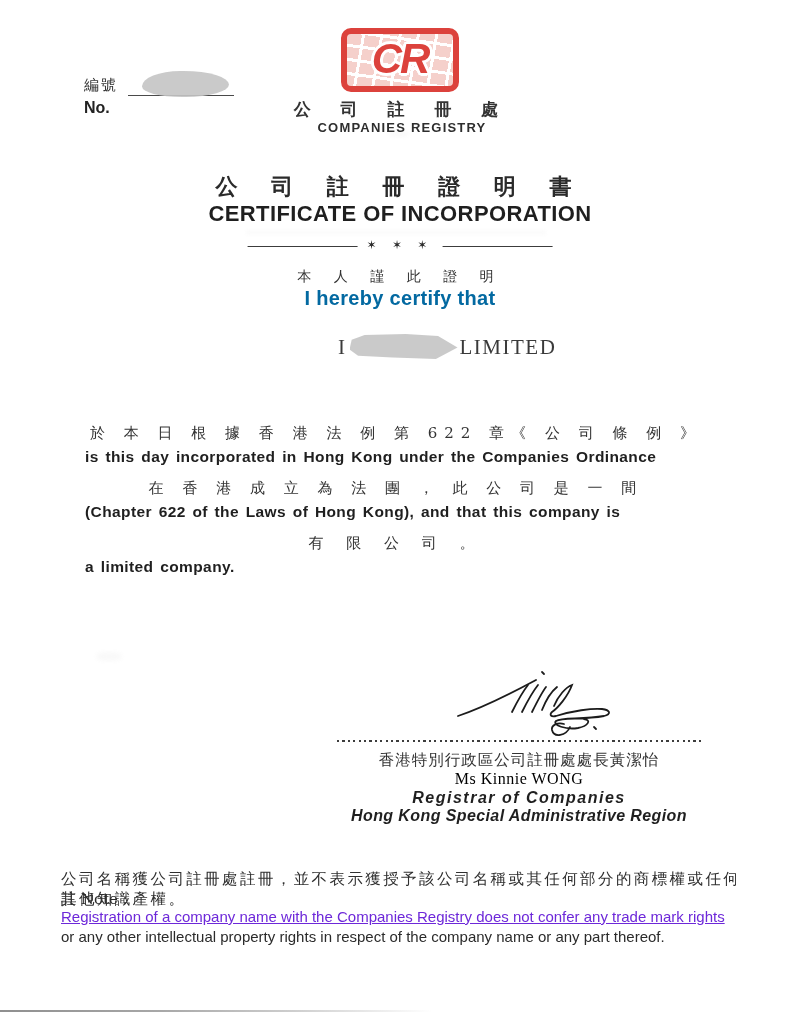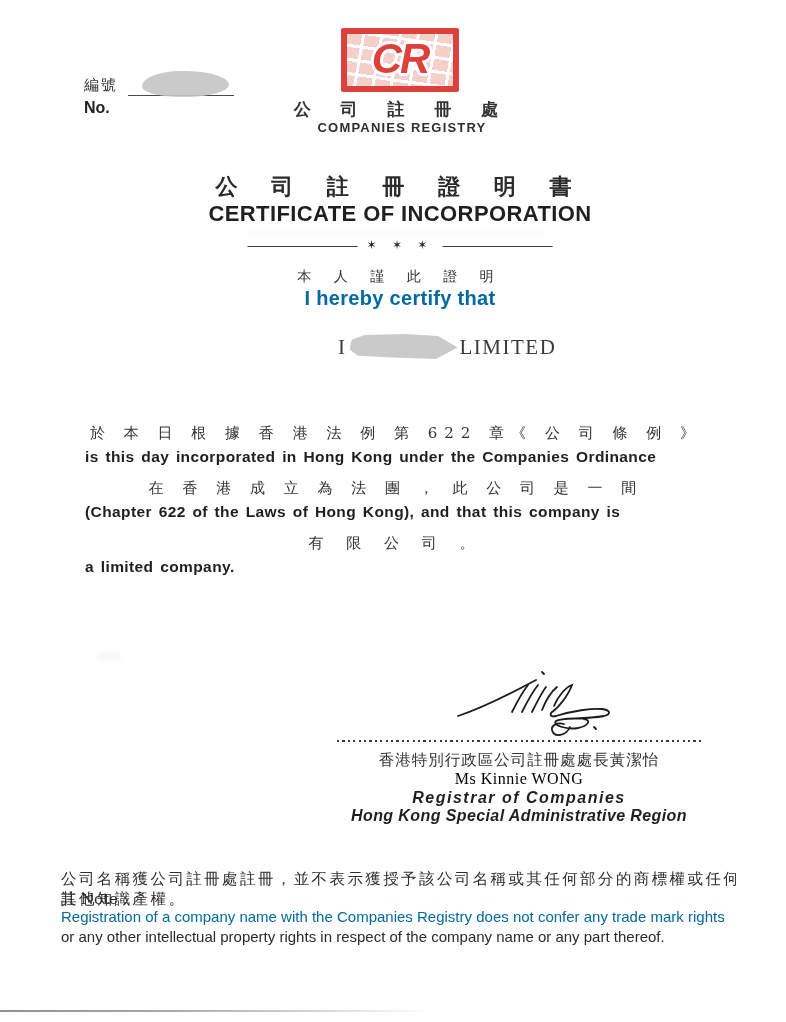--- a/index.html
+++ b/index.html
@@ -20,21 +20,21 @@
   .refno-redaction{
     left:142px;top:71px;width:87px;height:26px;
     background:#c5c5c5;opacity:.9;
     border-radius:46% 54% 52% 48% / 62% 55% 50% 42%;
     filter:blur(.4px);
   }
 
   
   .cr-logo{
     left:341px;top:28px;width:106px;height:52px;
-    border:6px solid #dc423c;border-radius:2px;
+    border:6px solid #dc423c;border-radius:10px;
     background-color:#f5d0cb;
     background-image:
       repeating-linear-gradient(100deg, rgba(255,255,255,0) 0 15px, #ffffff 15px 18px),
       repeating-linear-gradient(8deg, rgba(255,255,255,0) 0 11px, #ffffff 11px 14px);
     display:flex;align-items:center;justify-content:center;
   }
   .cr-logo-text{
     font-weight:bold;font-style:italic;font-size:42px;line-height:1;
     color:#dc423c;letter-spacing:-2px;transform:translateY(-1px);
     text-shadow:-2px -2px 0 #fff,2px -2px 0 #fff,-2px 2px 0 #fff,2px 2px 0 #fff,
@@ -97,21 +97,21 @@
   .sig-title2{left:519px;top:807px;transform:translateX(-50%);
     font-size:16px;font-weight:bold;font-style:italic;letter-spacing:.4px;white-space:nowrap;color:#1f1f1f;}
 
   
   .note-label{left:61px;top:850px;font-size:15px;color:#2b2b2b;
     font-family:"DejaVu Serif","Liberation Serif",serif;margin-top:40px;}
   .note-zh1{left:61px;top:869px;font-family:"DejaVu Serif","Liberation Serif",serif;
     font-size:15.5px;letter-spacing:2.4px;white-space:nowrap;color:#2f2f2f;}
   .note-zh2{left:61px;top:889px;font-family:"DejaVu Serif","Liberation Serif",serif;
     font-size:15.5px;letter-spacing:2.4px;white-space:nowrap;color:#2f2f2f;}
-  .note-en1{left:61px;top:908px;font-size:15px;letter-spacing:0;white-space:nowrap;color:#0369a1;}
+  .note-en1{left:61px;top:908px;font-size:15px;letter-spacing:0;white-space:nowrap;color:#6d28d9;text-decoration:underline;}
   .note-en2{left:61px;top:928px;font-size:15px;letter-spacing:0;white-space:nowrap;color:#2b2b2b;}
 
   
   .scan-line-bottom{left:0;top:1010px;width:540px;height:2px;
     background:linear-gradient(to right,#8f8f8f,#a8a8a8 30%,#cfcfcf 55%,transparent 80%);}
   .smudge{background:#9a9a9a;border-radius:50%;filter:blur(2px);}
   .smudge.a{left:246px;top:231px;width:300px;height:3px;opacity:.07;border-radius:2px;}
   .smudge.b{left:96px;top:652px;width:26px;height:9px;opacity:.06;}
   .smudge.c{left:388px;top:131px;width:22px;height:6px;opacity:.06;}
 </style>

